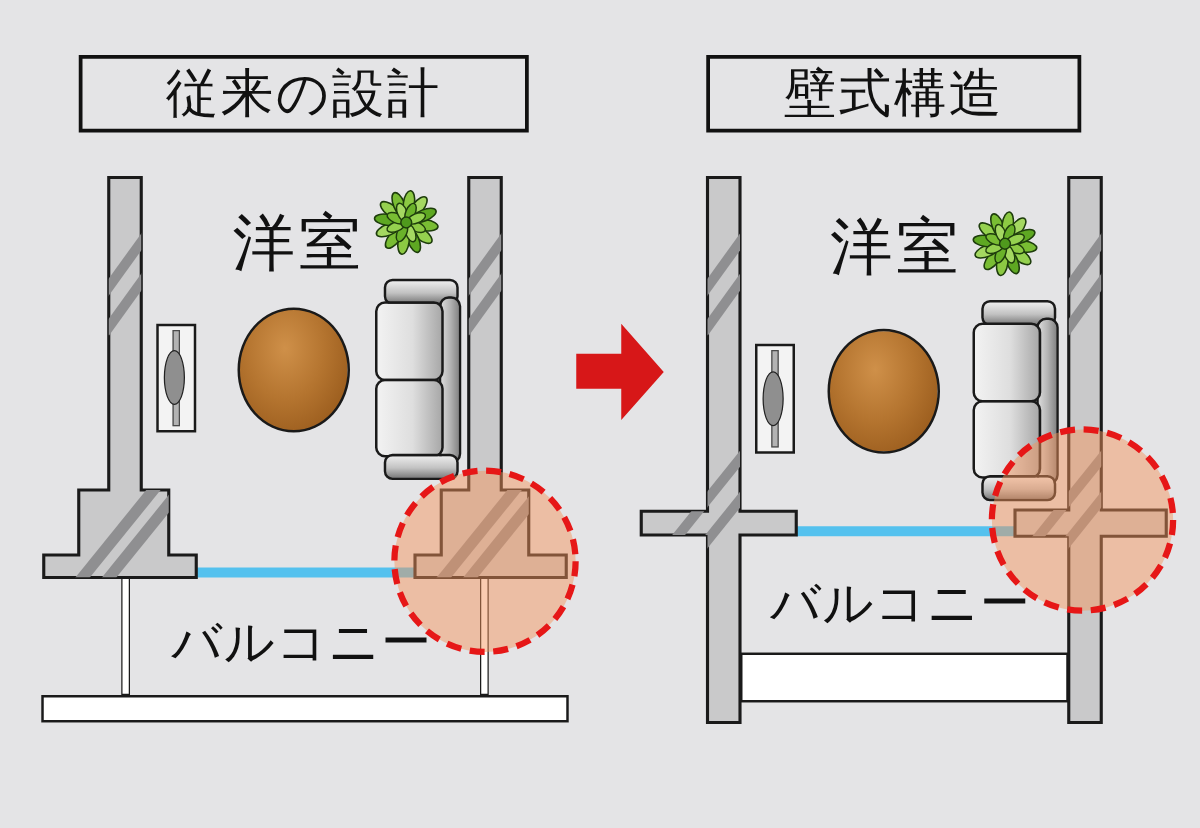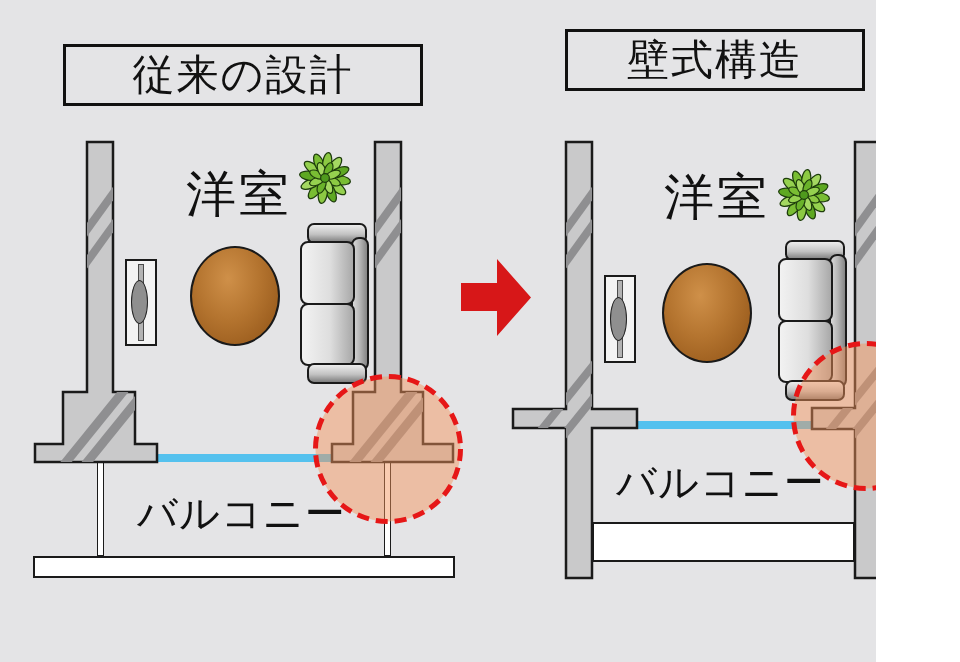--- a/index.html
+++ b/index.html
@@ -2,21 +2,21 @@
 <html style="--background: #e4e4e6; --concrete: #c9c9ca; --hatch: #8f8f91; --outline: #1a1a1a; --slab-blue: #54c1ee; --highlight-fill: rgba(244,149,92,0.48); --ring-red: #e61717; --arrow-red: #d71718; --table-brown: #b4742f; --text: #111111;"><head>
 <meta charset="utf-8">
 <style>
   :root{
     --background:#e4e4e6; --concrete:#c9c9ca; --hatch:#8f8f91; --outline:#1a1a1a;
     --slab-blue:#54c1ee; --highlight-fill:rgba(244,149,92,0.48); --ring-red:#e61717;
     --arrow-red:#d71718; --table-brown:#b4742f; --text:#111111;
   }
   html,body{margin:0;padding:0;}
   body{font-family:"Liberation Sans","DejaVu Sans",sans-serif;}
-  .canvas{position:relative;width:876px;height:662px;background:var(--background);overflow:hidden;}
+  .canvas{position:relative;width:960px;height:662px;background:var(--background);overflow:hidden;}
   .abs{position:absolute;box-sizing:border-box;}
   .title-box{border:3px solid var(--text);display:flex;align-items:center;justify-content:center;
     font-size:42px;letter-spacing:2px;color:var(--text);font-weight:500;z-index:5;}
   .room-label{font-size:50px;letter-spacing:3px;color:var(--text);font-weight:500;z-index:6;}
   .balcony-label{font-size:40px;letter-spacing:1px;color:var(--text);font-weight:500;z-index:6;}
   .slab{background:var(--slab-blue);z-index:2;}
   .post{background:#ffffff;border:1.5px solid var(--outline);z-index:2;}
   .base-rect{background:#ffffff;border:2px solid var(--outline);z-index:2;}
   .structure{z-index:3;}
   .furniture{z-index:4;}
@@ -136,21 +136,21 @@
       <circle cx="80" cy="80" r="72.5" style="fill:var(--highlight-fill);stroke:var(--ring-red)" stroke-width="5" stroke-dasharray="12 7"></circle>
     </svg>
   </div>
 
   <svg class="abs arrow-svg" style="left:455px;top:253px;" width="82" height="90">
     <polygon points="6,30 42,30 42,6 76,44.5 42,83 42,58 6,58" style="fill:var(--arrow-red)"></polygon>
   </svg>
 
   <div>
 
-    <div class="abs title-box" style="left:565px;top:29px;width:300px;height:62px;align-items:center;">
+    <div class="abs title-box" style="left:565px;top:44px;width:300px;height:62px;align-items:center;">
       <span>壁式構造</span>
     </div>
 
     <svg class="abs structure" style="left:508px;top:138px;" width="134" height="445">
       <defs>
           <clipPath id="clipLW">
             <polygon points="58,4 84,4 84,271 129,271 129,290 84,290 84,440 58,440 58,290 5,290 5,271 58,271"></polygon>
           </clipPath>
         </defs>
       <polygon points="58,4 84,4 84,271 129,271 129,290 84,290 84,440 58,440 58,290 5,290 5,271 58,271" style="fill:var(--concrete);stroke:var(--outline);stroke-width:2.5"></polygon>

